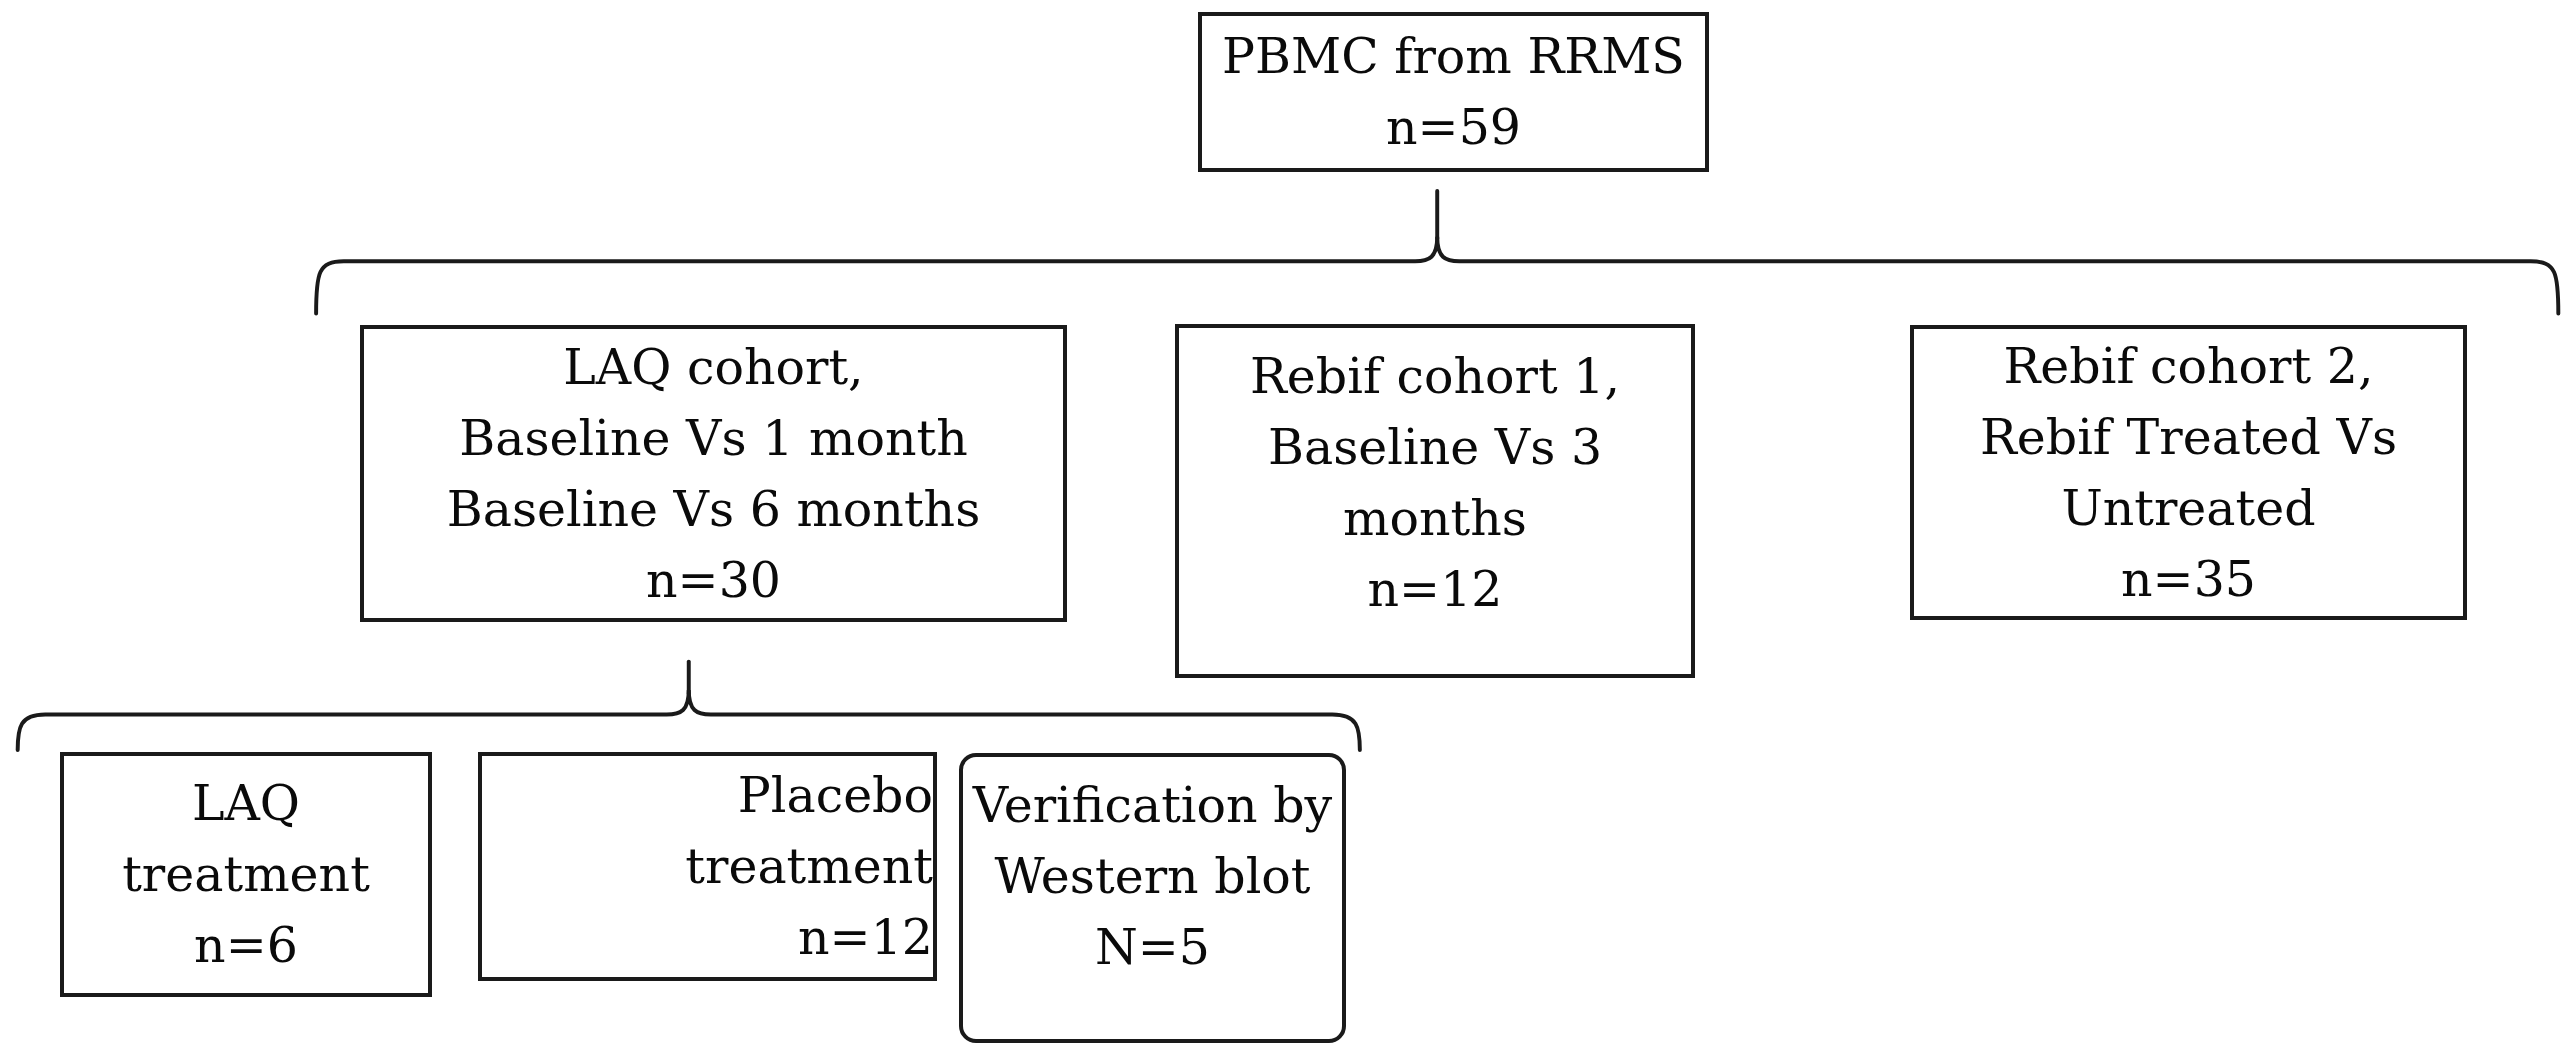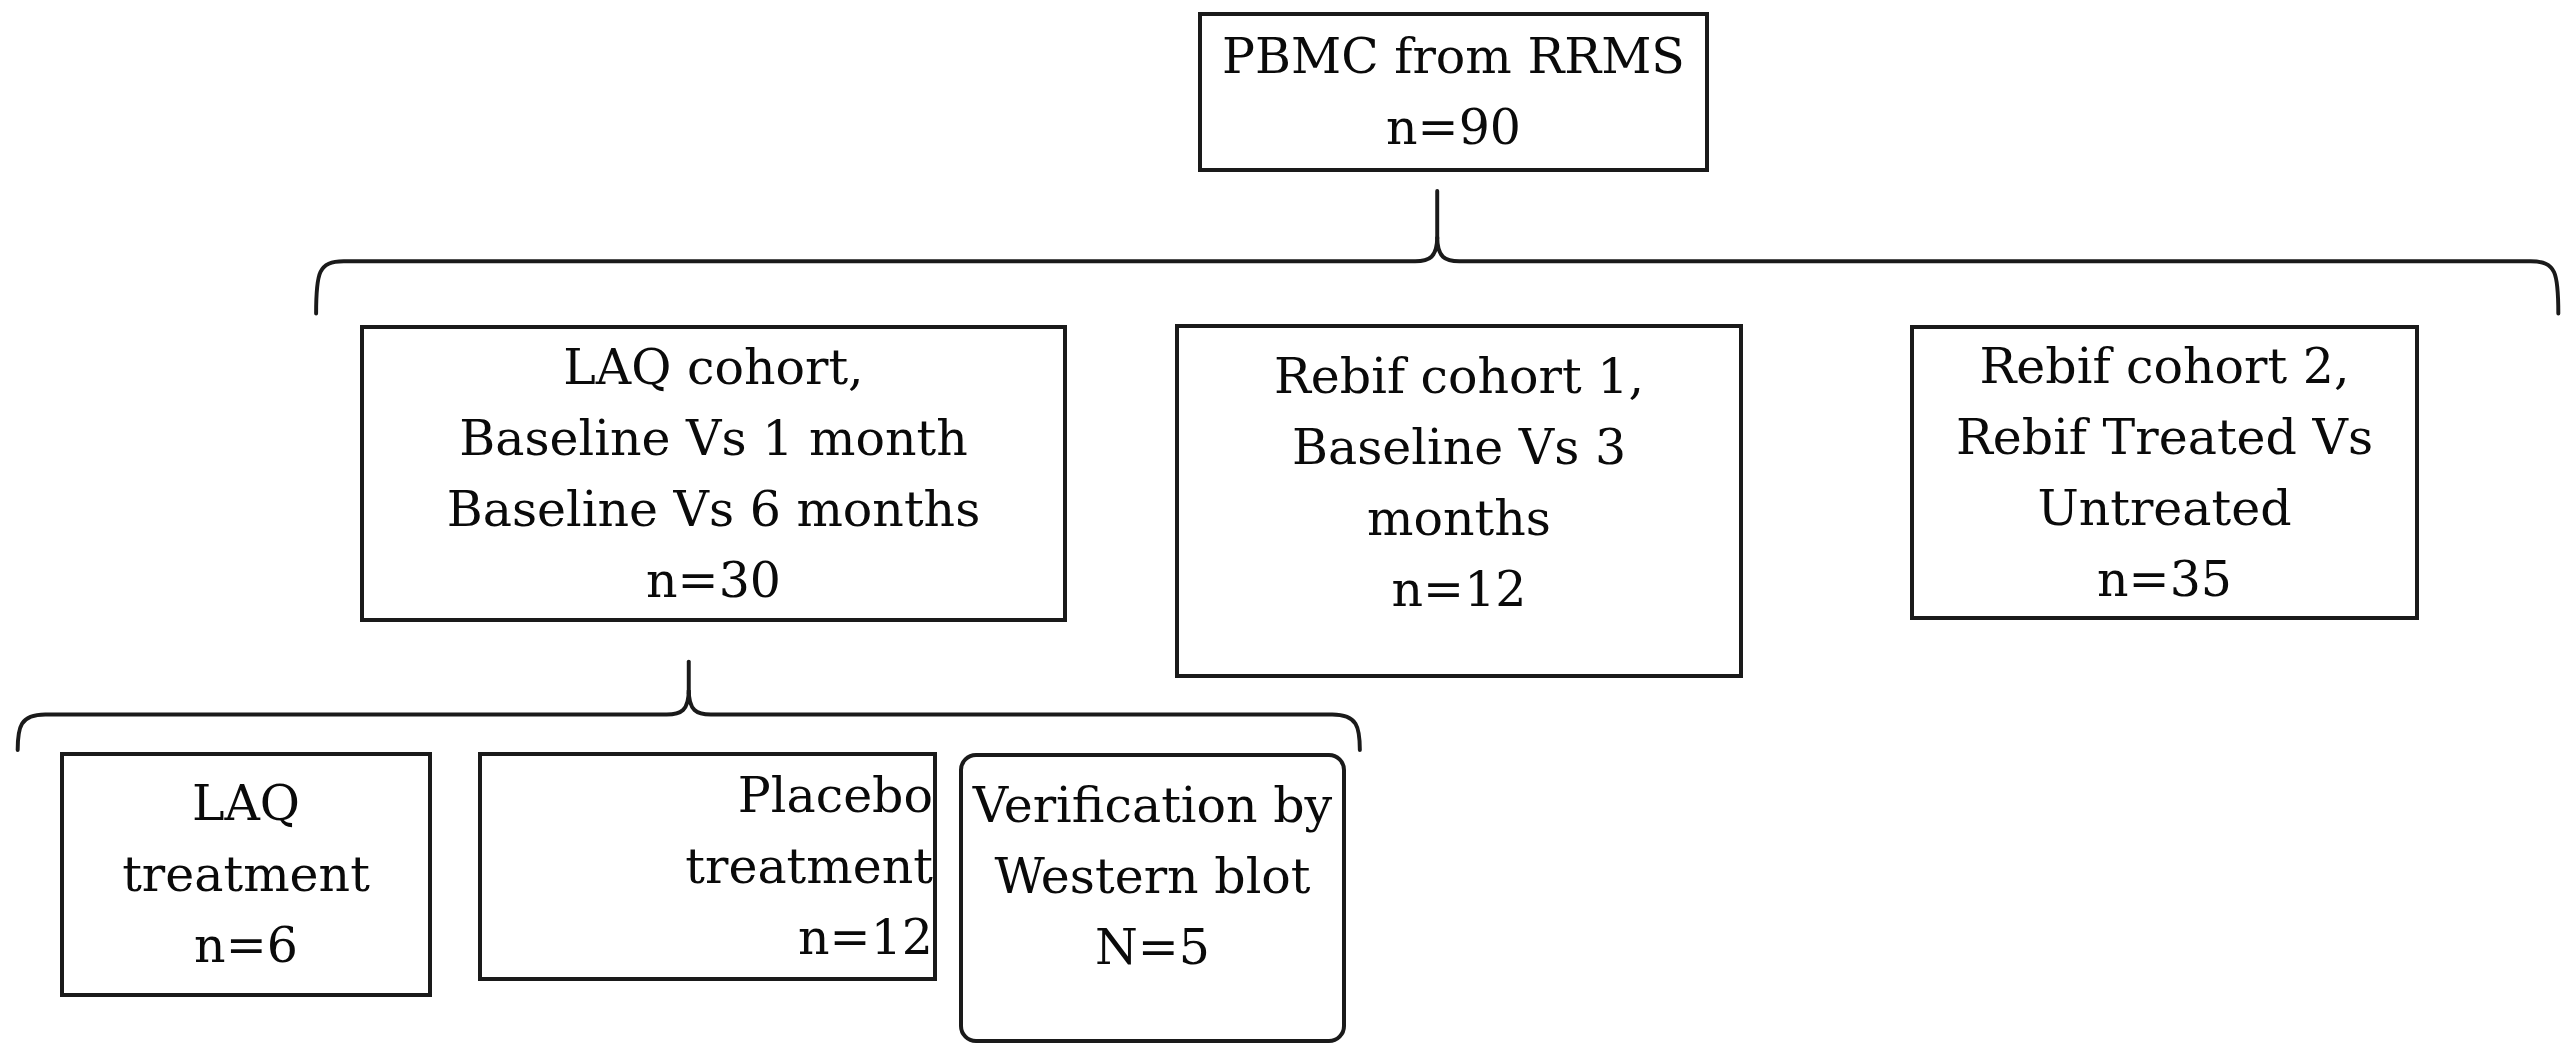--- a/index.html
+++ b/index.html
@@ -43,22 +43,22 @@
     white-space:nowrap;
     margin-left:13px;
   }
   .node.top-aligned{
     justify-content:flex-start;
     padding-top:12.6px;
   }
   
   .node-root      {left:1185px; top:12px;  width:511px; height:160px;}
   .node-laq       {left:347px;  top:325px; width:707px; height:297px;}
-  .node-rebif1    {left:1162px; top:324px; width:568px; height:354px;}
-  .node-rebif2    {left:1897px; top:325px; width:509px; height:295px;}
+  .node-rebif1    {left:1162px; top:324px; width:520px; height:354px;}
+  .node-rebif2    {left:1897px; top:325px; width:557px; height:295px;}
   .node-laq-treat {left:47px;   top:752px; width:372px; height:245px;}
   .node-placebo   {left:465px;  top:752px; width:459px; height:229px;align-items:flex-end;}
   .node-western   {left:946px; top:753px; width:387px; height:290px;border-radius:17px;}
 </style>
 </head>
 <body>
 
 <div class="canvas">
 
   <svg class="connectors" viewBox="0 0 3262 1335" xmlns="http://www.w3.org/2000/svg">
@@ -69,21 +69,21 @@
              C 1820,326 1830,331 1848,331 L 3205,331 C 3237,331 3240,345 3240,397"></path>
 
     <path d="M 872,838 L 872,878"></path>
 
     <path d="M 22,950 C 22,921 25,905 57,905 L 844,905 C 862,905 872,900 872,874
              C 872,900 882,905 900,905 L 1687,905 C 1719,905 1722,921 1722,950"></path>
   </svg>
 
   <div class="node node-root">
     <div>PBMC from RRMS</div>
-    <div>n=90</div>
+    <div>n=59</div>
   </div>
 
   <div class="node node-laq">
     <div>LAQ cohort,</div>
     <div>Baseline Vs 1 month</div>
     <div>Baseline Vs 6 months</div>
     <div>n=30</div>
   </div>
 
   <div class="node node-rebif1 top-aligned">

